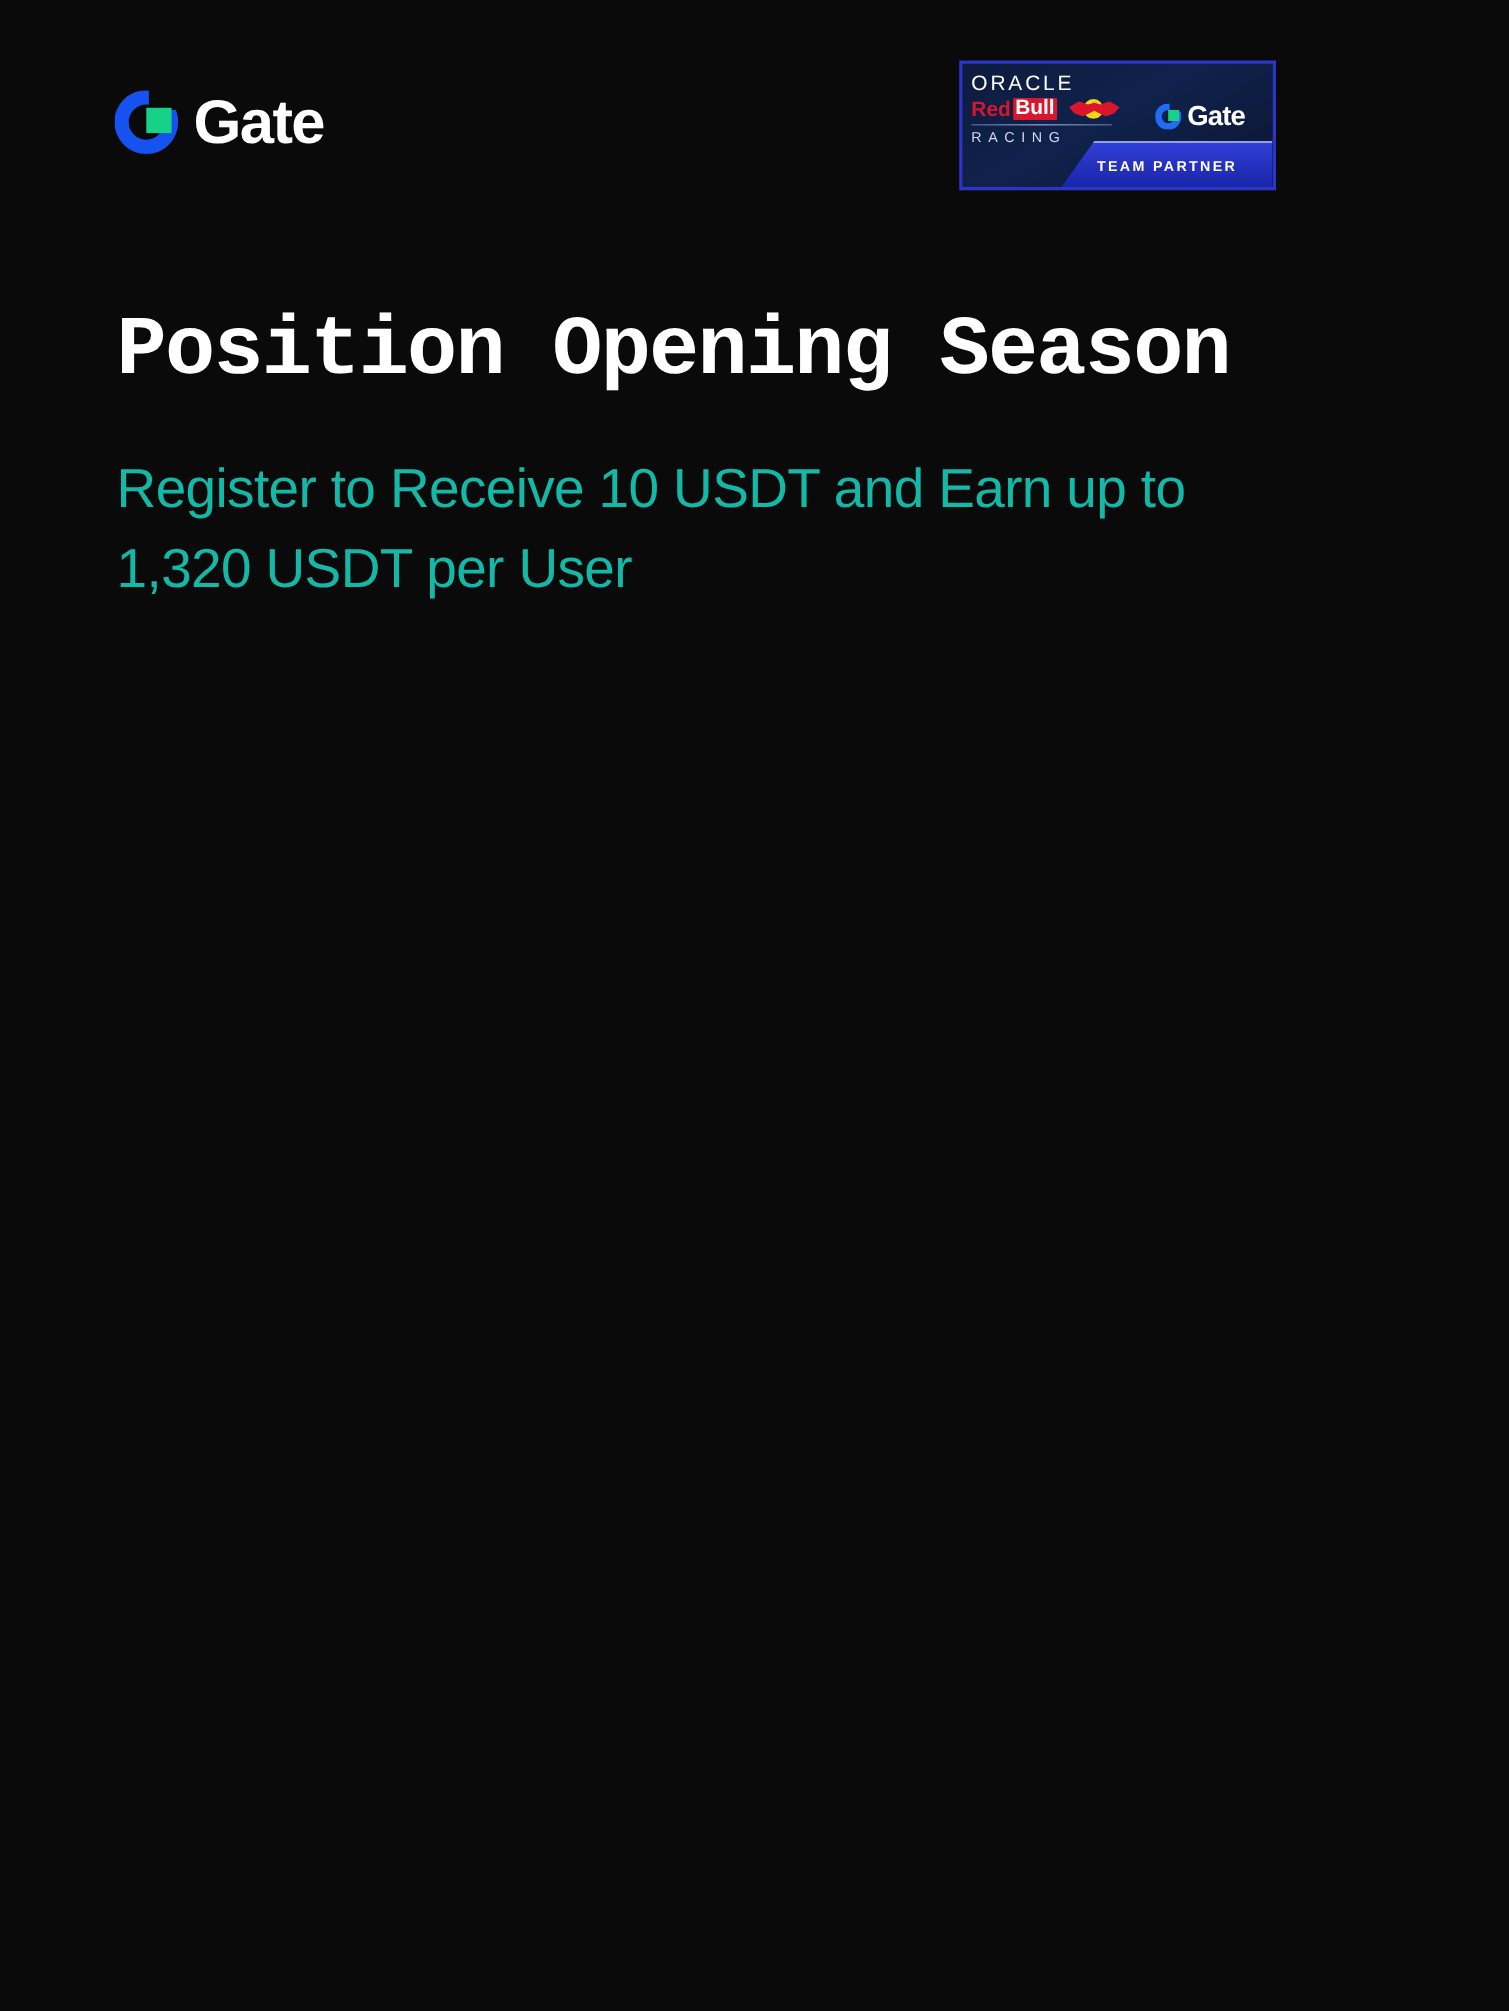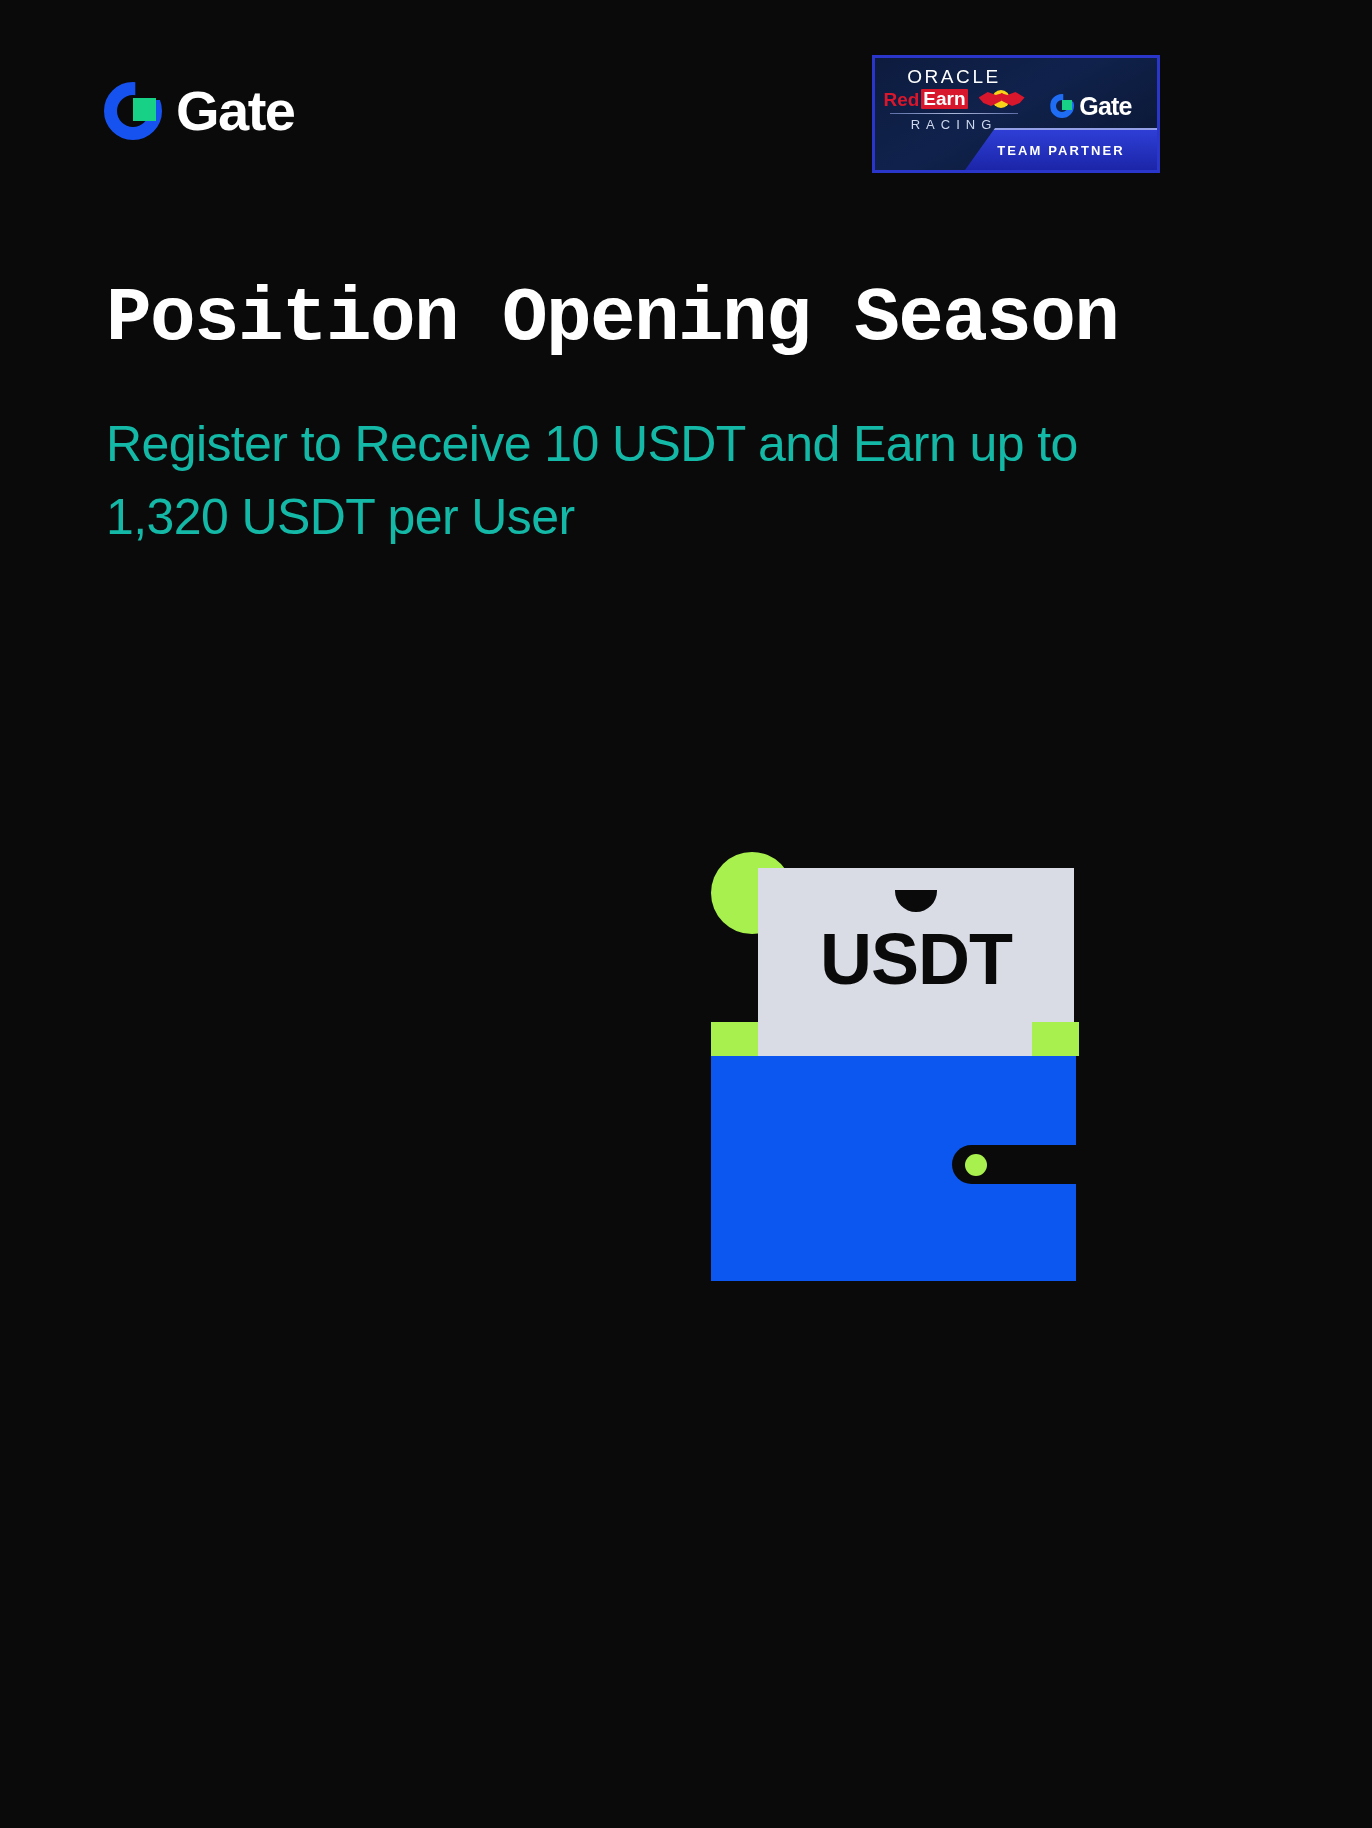--- a/index.html
+++ b/index.html
@@ -29,21 +29,21 @@
   
   .rb-badge {
     position:absolute; left:824px; top:55px; width:288px; height:118px;
     background:linear-gradient(150deg,#0d1b3e 0%, #10224c 45%, #0a1530 100%);
     border:3px solid #2a35c9;
     overflow:hidden;
   }
   .rb-inner { position:absolute; left:0; top:0; right:0; bottom:0; display:flex; }
   .rb-left {
     width:150px; padding:9px 0 0 8px;
-    display:flex; flex-direction:column; align-items:center;
+    display:flex; flex-direction:column; 
   }
   .rb-oracle {
     color:#fff; font-size:19px; font-weight:400; letter-spacing:2.6px;
     line-height:1; margin-bottom:2px;
   }
   .rb-mid { display:flex; align-items:center; gap:11px; height:22px; }
   .rb-redbull {
     display:flex; align-items:center;
     font-size:19px; font-weight:700; line-height:1;
   }
@@ -146,21 +146,21 @@
     <span class="gate-word">Gate</span>
   </div>
 
   <div class="rb-badge">
     <div class="rb-inner">
       <div class="rb-left">
         <div class="rb-oracle">ORACLE</div>
         <div class="rb-mid">
           <span class="rb-redbull">
             <span class="r1">Red</span>
-            <span class="r2">Earn</span>
+            <span class="r2">Bull</span>
           </span>
           <span class="rb-bulls">
             <span class="sun"></span>
             <span class="bull-l"></span>
             <span class="bull-r"></span>
           </span>
         </div>
         <div class="rb-rule"></div>
         <div class="rb-racing">RACING</div>
       </div>
@@ -176,26 +176,14 @@
     </div>
     <div class="rb-teampartner">
       <span>TEAM PARTNER</span>
     </div>
   </div>
 
   <h1 class="headline">Position Opening Season</h1>
 
   <p class="subtitle">Register to Receive 10 USDT and Earn up to 1,320 USDT per User</p>
 
-  <div class="wallet">
-    <div class="w-green-circle-r"></div>
-    <div class="w-card">
-      <div class="w-card-notch"></div>
-      <div class="w-card-label">USDT</div>
-    </div>
-    <div class="w-green-left"></div>
-    <div class="w-green-right"></div>
-    <div class="w-body"></div>
-    <div class="w-clasp"></div>
-    <div class="w-clasp-dot"></div>
-  </div>
 
 </div>
 
 </body></html>

